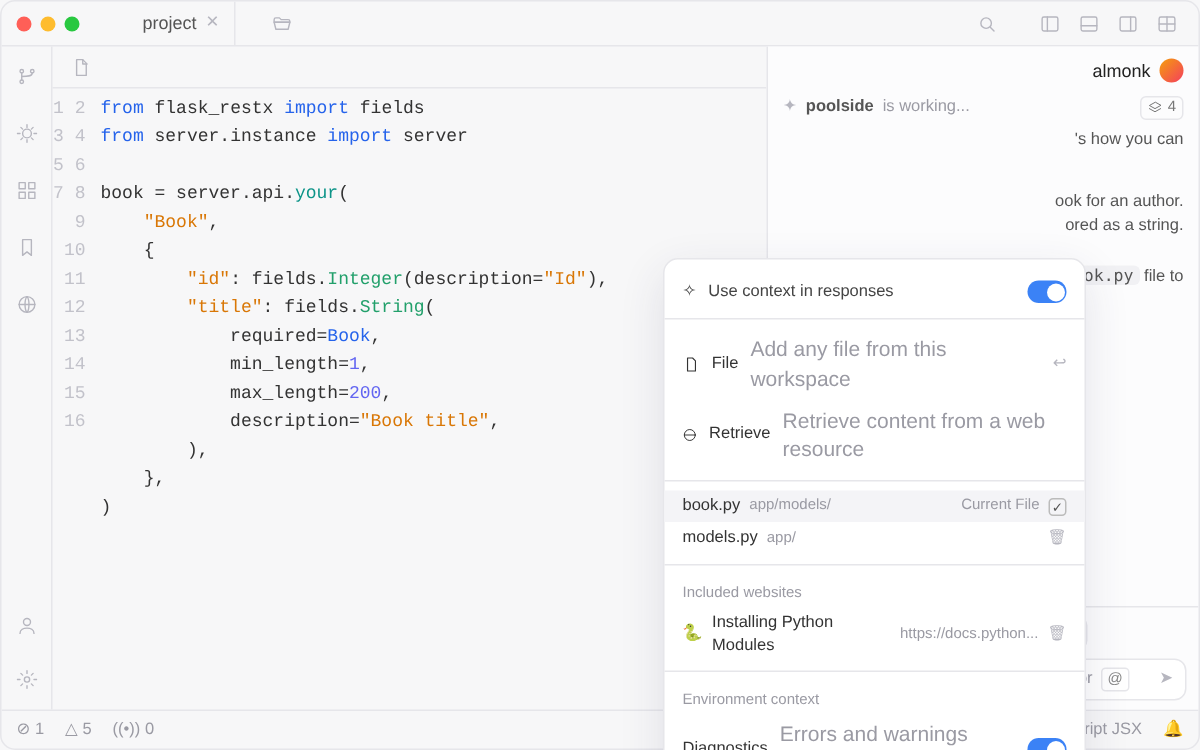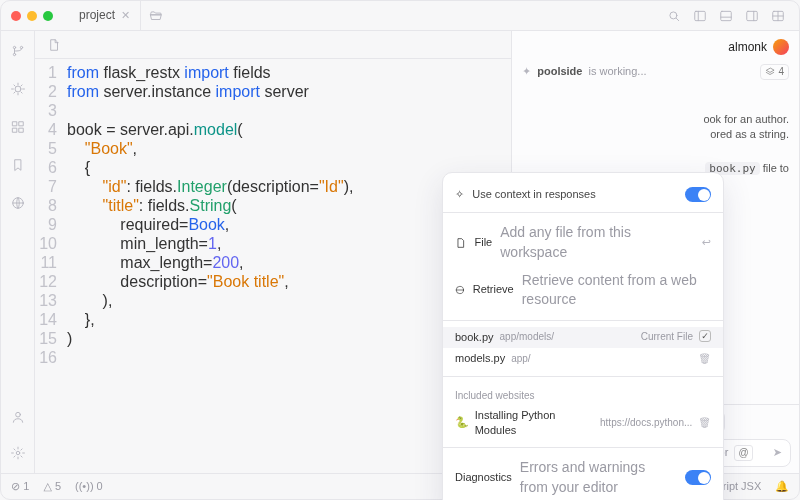--- a/index.html
+++ b/index.html
@@ -3,38 +3,38 @@
 <meta charset="utf-8">
 <style>
   :root{
     --bg:#f7f7f8; --panel:#ffffff; --border:#e6e6ea; --text:#222; --muted:#9a9aa3;
     --subtle:#b6b6bf; --accent:#5b5bff; --blue:#2563eb; --green:#22a06b; --orange:#d97706;
     --teal:#0d9488; --red:#dc2626; --mono:"SF Mono","Menlo",monospace;
   }
   *{box-sizing:border-box}
   body{margin:0;font:12px/1.4 -apple-system,BlinkMacSystemFont,"Segoe UI",sans-serif;background:var(--bg);color:var(--text);width:800px;height:500px;overflow:hidden;border:1px solid var(--border);border-radius:10px}
   
-  .titlebar{display:flex;align-items:center;height:30px;border-bottom:1px solid var(--border);padding:0 10px;gap:4px}
+  .titlebar{display:flex;align-items:center;height:30px;border-bottom:1px solid var(--border);padding:0 10px;gap:20px}
   .traffic{display:flex;gap:6px;margin-right:6px}
   .dot{width:10px;height:10px;border-radius:50%}
   .dot.r{background:#ff5f57}.dot.y{background:#febc2e}.dot.g{background:#28c840}
   .tab{display:flex;align-items:center;gap:6px;padding:4px 10px;border-right:1px solid var(--border);height:100%;color:#555}
   .tab .x{color:var(--subtle);font-size:11px}
   .spacer{flex:1}
   .iconbtn{width:22px;height:22px;display:flex;align-items:center;justify-content:center;color:var(--subtle);border-radius:4px;cursor:pointer}
   .iconbtn svg{width:14px;height:14px}
   .layout-icons{display:flex;gap:4px}
   
   .main{display:flex;height:442px}
   .activity{width:34px;border-right:1px solid var(--border);display:flex;flex-direction:column;align-items:center;padding-top:8px;gap:14px;color:var(--subtle)}
   .activity .iconbtn{width:24px;height:24px}
   .activity .bottom{margin-top:auto;margin-bottom:8px;display:flex;flex-direction:column;gap:12px}
   .editor-wrap{flex:1;display:flex;flex-direction:column;position:relative}
   .editor-tabs{height:28px;border-bottom:1px solid var(--border);display:flex;align-items:center;padding-left:8px;color:var(--subtle)}
-  .editor{display:flex;font-family:Liberation Sans, sans-serif;font-size:16px;line-height:19px;padding-top:4px}
+  .editor{display:flex;font-family:Liberation Mono, monospace;font-size:12px;line-height:19px;padding-top:4px}
   .gutter{width:32px;text-align:right;color:#c2c2ca;padding-right:10px;user-select:none}
   .code{white-space:pre;color:#333;position:relative}
   .kw{color:var(--blue)} .fn{color:var(--teal)} .cls{color:var(--green)} .str{color:var(--orange)} .num{color:#6366f1}
   
   .chat{width:288px;border-left:1px solid var(--border);display:flex;flex-direction:column;position:relative;background:#fcfcfd}
   .chat-header{display:flex;justify-content:flex-end;align-items:center;gap:6px;padding:8px 10px}
   .avatar{width:16px;height:16px;border-radius:50%;background:linear-gradient(135deg,#f59e0b,#f43f5e)}
   .bubble{background:#6a5bff;color:#fff;border-radius:12px;padding:8px 10px;margin:0 10px 10px auto;max-width:230px;font-size:11px;line-height:1.45}
   .assistant-row{display:flex;align-items:center;gap:6px;padding:0 10px;color:var(--muted);font-size:11px}
   .sparkle{color:var(--subtle)}
@@ -45,21 +45,21 @@
   .popover{position:absolute;left:442px;top:172px;width:282px;background:#fff;border:1px solid var(--border);border-radius:10px;box-shadow:0 10px 30px rgba(50,50,90,.12);padding:10px 0;font-size:11px;color:#333;z-index:10}
   .pop-row{display:flex;align-items:center;padding:4px 12px;gap:8px}
   .pop-row.header{font-weight:500;color:#444}
   .pop-sub{color:var(--muted);font-size:14px}
   .section{padding:6px 12px 2px;font-size:10px;color:var(--muted)}
   .toggle{width:26px;height:15px;border-radius:10px;background:#d7d7de;position:relative;flex-shrink:0}
   .toggle::after{content:"";position:absolute;top:1.5px;left:1.5px;width:12px;height:12px;border-radius:50%;background:#fff;transition:.15s}
   .toggle.on{background:#3b82f6}.toggle.on::after{left:12.5px}
   .file-row{display:flex;align-items:center;padding:3px 12px;gap:6px}
   .file-row .path{color:var(--muted);font-size:10px}
-  .file-row .right{margin-left:auto;display:flex;align-items:flex-start;gap:6px;color:var(--muted);font-size:10px}
+  .file-row .right{margin-left:auto;display:flex;align-items:flex-end;gap:6px;color:var(--muted);font-size:10px}
   .checkbox{width:12px;height:12px;border:1px solid #bbb;border-radius:3px;display:inline-flex;align-items:center;justify-content:center;font-size:9px;color:#555}
   .trash{color:var(--subtle);cursor:pointer}
   hr.sep{border:none;border-top:1px solid var(--border);margin:6px 0}
   
   .chat-bottom{margin-top:auto;border-top:1px solid var(--border);padding:6px 8px;display:flex;flex-direction:column;gap:6px}
   .resource{display:flex;align-items:center;gap:6px;font-size:10px;color:#555;background:#fff;border:1px solid var(--border);border-radius:6px;padding:3px 6px;width:fit-content}
   .resource .toggle{width:22px;height:13px}
   .resource .toggle::after{width:10px;height:10px;top:1.5px}
   .resource .toggle.on::after{left:10.5px}
   .ask{display:flex;align-items:center;gap:6px;border:1px solid var(--border);border-radius:8px;padding:5px 8px;color:var(--muted);font-size:11px;background:#fff}
@@ -200,21 +200,21 @@
 10
 11
 12
 13
 14
 15
 16</div>
       <div class="code"><span class="kw">from</span> flask_restx <span class="kw">import</span> fields
 <span class="kw">from</span> server.instance <span class="kw">import</span> server
 
-book = server.api.<span class="fn">model</span>(
+book = server.api.<span class="fn">your</span>(
     <span class="str">"Book"</span>,
     {
         <span class="str">"id"</span>: fields.<span class="cls">Integer</span>(description=<span class="str">"Id"</span>),
         <span class="str">"title"</span>: fields.<span class="cls">String</span>(
             required=<span class="kw">Book</span>,
             min_length=<span class="num">1</span>,
             max_length=<span class="num">200</span>,
             description=<span class="str">"Book title"</span>,
         ),
     },
@@ -234,20 +234,21 @@
       <span>is working...</span>
       <div class="chip">
         <svg width="10" height="10" viewBox="0 0 24 24">
             <path d="M12 3 3 8l9 5 9-5Z"></path>
             <path d="m3 13 9 5 9-5"></path>
           </svg>
         <span>4</span>
       </div>
     </div>
     <div class="assistant-body">
+      <div style="text-align:right">'s how you can</div>
       <div style="height:26px"></div>
       <div style="text-align:right">ook for an author.</div>
       <div style="text-align:right">ored as a string.</div>
       <div style="height:18px"></div>
       <div style="text-align:right">
         <span class="codechip">book.py</span><span> file to</span>
       </div>
     </div>
 
     <div class="chat-bottom">
@@ -317,20 +318,21 @@
   <div class="section">Included websites</div>
   <div class="file-row">
     <span>🐍</span>
     <span>Installing Python Modules</span>
     <span class="path">https://docs.python...</span>
     <div class="right">
         <span class="trash">🗑</span>
       </div>
   </div>
   <hr class="sep">
+  <div class="section">Environment context</div>
   <div class="pop-row">
     <span>Diagnostics</span>
     <span class="pop-sub">Errors and warnings from your editor</span>
     <span style="flex:1"></span>
     <div class="toggle on"></div>
   </div>
 
 </div>
 
 <div class="status">

